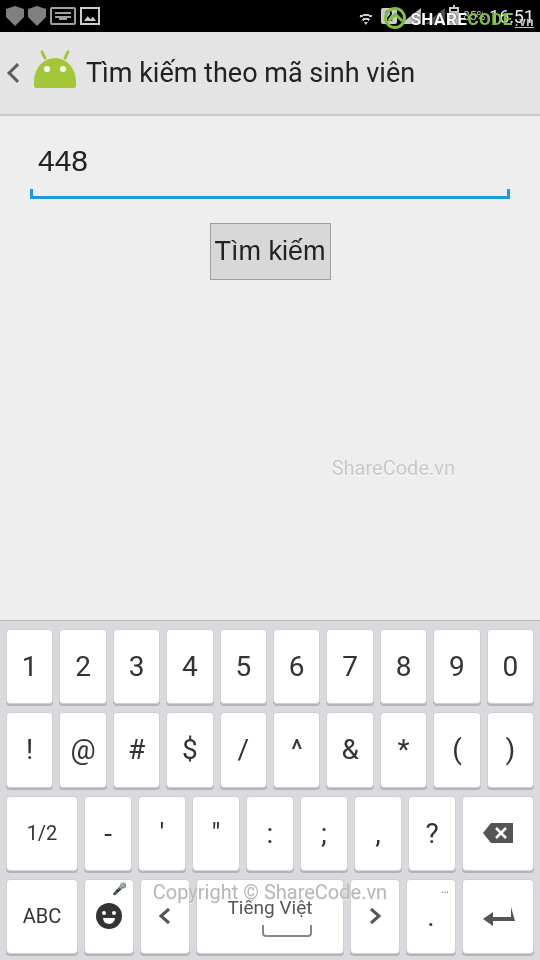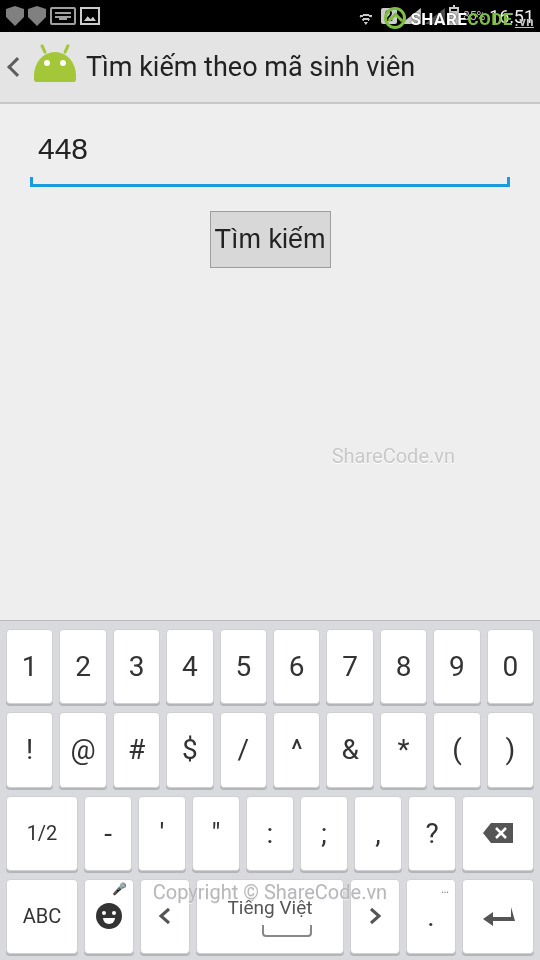--- a/index.html
+++ b/index.html
@@ -21,21 +21,21 @@
   .wifi::before { content:""; position:absolute; left:0; bottom:0; width:22px; height:22px; background: radial-gradient(circle at 50% 100%, #ccc 0 3px, transparent 3px 5px, #ccc 5px 7px, transparent 7px 9px, #ccc 9px 11px, transparent 11px); clip-path: polygon(50% 100%, 0 30%, 100% 30%); }
   .sim-box { background:#ccc; color:#000; font-weight:bold; padding:0 4px; border-radius:2px; font-size:14px; }
   .signal { width:20px; height:16px; background: linear-gradient(to right, #ccc 0 100%); clip-path: polygon(0 100%, 100% 0, 100% 100%); }
   .batt { width:10px; height:18px; border:2px solid #ccc; position:relative; }
   .batt::before { content:""; position:absolute; top:-4px; left:2px; right:2px; height:2px; background:#ccc; }
   .batt::after { content:""; position:absolute; left:0; right:0; bottom:0; height:85%; background:#ccc; }
   .batt-text { font-size:12px; }
   .clock { font-size:18px; color:#eee; }
 
   
-  .action-bar { height: 72px; background: #e4e4e4; border-bottom: 2px solid #c8c8c8; display:flex; align-items:center; padding: 0 6px; gap: 10px; }
+  .action-bar { height: 84px; background: #e4e4e4; border-bottom: 2px solid #c8c8c8; display:flex; align-items:center; padding: 0 6px; gap: 10px; }
   .back-caret { width: 14px; height: 14px; border-left: 3px solid #5d5d5d; border-bottom: 3px solid #5d5d5d; transform: rotate(45deg); margin-left:4px; }
   .android-head { width: 42px; height: 30px; background:#a4c639; border-radius: 45px 45px 6px 6px / 50px 50px 6px 6px; position:relative; }
   .android-head::before, .android-head::after { content:""; position:absolute; top:8px; width:6px; height:6px; background:#fff; border-radius:50%; }
   .android-head::before { left:10px; }
   .android-head::after { right:10px; }
   .ant-l, .ant-r { position:absolute; top:-8px; width:3px; height:10px; background:#a4c639; border-radius:2px; }
   .ant-l { left:8px; transform:rotate(-25deg); }
   .ant-r { right:8px; transform:rotate(25deg); }
   .action-title { font-size: 27px; color:#222; }
 

